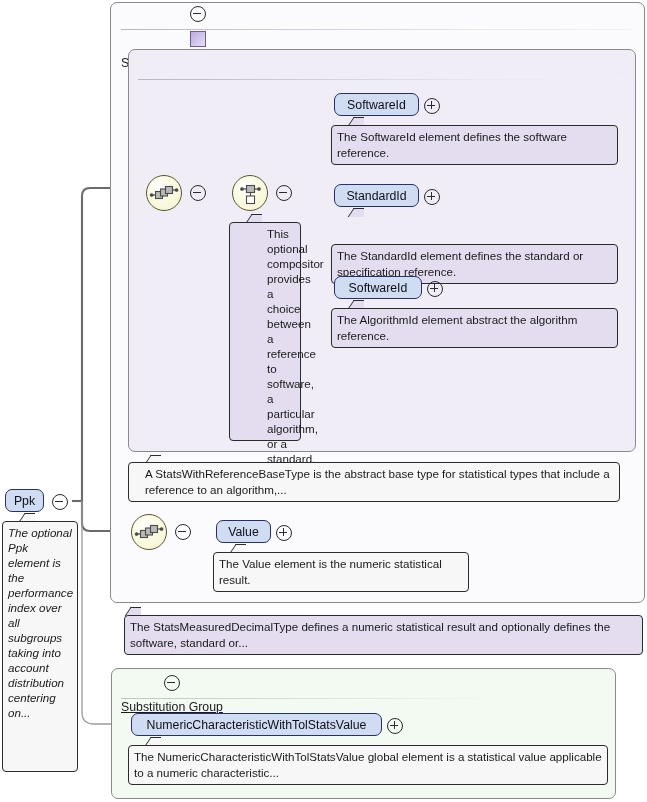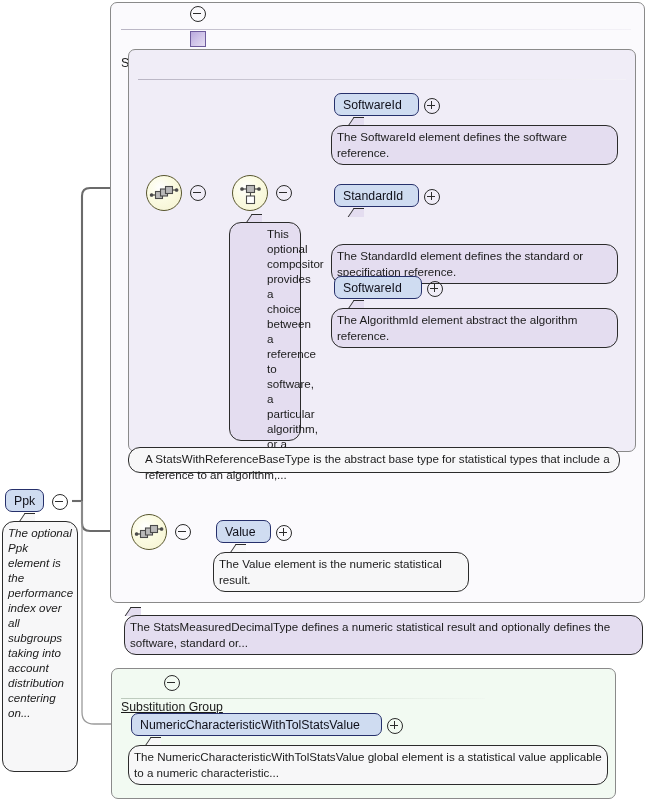--- a/index.html
+++ b/index.html
@@ -25,39 +25,39 @@
           position:relative;flex:0 0 auto;background:transparent;}
   .toggle:before{content:"";position:absolute;left:2.4px;top:5.8px;width:8px;height:1.4px;background:#2b2b2b;}
 
   
   .type-swatch{width:14px;height:14px;flex:0 0 auto;border:1px solid #6d5b9c;
      background:linear-gradient(135deg,#b9a9dc 0%,#cec2e8 45%,#e6def2 100%);}
 
   
   .elem{position:absolute;box-sizing:border-box;height:23px;
         background:#cfdcf1;border:1.4px solid #26306b;border-radius:7px;
-        display:flex;align-items:center;
+        display:flex;align-items:center;justify-content:center;
         font-size:12.3px;color:#10101a;white-space:nowrap;padding:0 8px;}
   
   .plus{position:absolute;width:14px;height:14px;border:1.3px solid #2b2b2b;
         border-radius:50%;}
   .plus:before{content:"";position:absolute;left:2.4px;top:5.8px;width:8px;height:1.4px;background:#2b2b2b;}
   .plus:after{content:"";position:absolute;left:5.8px;top:2.4px;width:1.4px;height:8px;background:#2b2b2b;}
   
   .minus{position:absolute;width:14px;height:14px;border:1.3px solid #2b2b2b;border-radius:50%;}
   .minus:before{content:"";position:absolute;left:2.4px;top:5.8px;width:8px;height:1.4px;background:#2b2b2b;}
 
   
   .comp{position:absolute;width:34px;height:34px;border-radius:50%;
         border:1.4px solid #58562e;background:radial-gradient(circle at 38% 34%,#ffffff 0%,#fbfbe2 42%,#f4f2cf 100%);}
   .comp svg{position:absolute;left:0;top:0;}
 
   
   .note{position:absolute;box-sizing:border-box;border:1.2px solid #2b2b2b;
-        border-radius:12px;background:#e4ddf0;font-size:11.6px;line-height:15.5px;
+        border-radius:4px;background:#e4ddf0;font-size:11.6px;line-height:15.5px;
         padding:3px 5px 3px 5px;color:#1a1a1a;}
   .note.pale{background:#f7f7f8;}
   .note.narrow{line-height:15px;}
   
   .tail{position:absolute;width:17px;height:9px;overflow:hidden;}
   .tail i{position:absolute;left:0;top:0;width:17px;height:9px;
      background:#e4ddf0;border-left:1.2px solid #2b2b2b;border-top:1.2px solid #2b2b2b;
      transform:skewX(-34deg);transform-origin:bottom left;}
   .tail.pale i{background:#f7f7f8;}
 </style>
@@ -174,21 +174,21 @@
     </div>
   <div class="plus" style="left:427px;top:281px;"></div>
   <div class="tail" style="left:347px;top:300px;">
       <i></i>
     </div>
   <div class="note" style="left:331px;top:308px;width:287px;height:40px;"><span>The AlgorithmId element abstract the algorithm reference.</span></div>
 
   <div class="tail pale" style="left:144px;top:455px;">
       <i></i>
     </div>
-  <div class="note pale" style="left:128px;top:447px;width:492px;height:26px;padding-left:16px;"><span>A StatsWithReferenceBaseType is the abstract base type for statistical types that include a reference to an algorithm,...</span></div>
+  <div class="note pale" style="left:128px;top:462px;width:492px;height:40px;padding-left:16px;"><span>A StatsWithReferenceBaseType is the abstract base type for statistical types that include a reference to an algorithm,...</span></div>
 
   <div class="comp" style="left:131px;top:514px;">
     <svg width="34" height="34" viewBox="0 0 34 34">
       <g stroke="#4a4a4a" stroke-width="1.1" fill="#b9b9b9">
         <rect x="8.5" y="15.5" width="7" height="7"></rect>
         <rect x="13.5" y="13" width="7" height="7"></rect>
         <rect x="18.5" y="10.5" width="7" height="7"></rect>
       </g>
       <g stroke="#4a4a4a" stroke-width="1.2" fill="#4a4a4a">
         <path d="M4.5 19 L8.5 19" fill="none"></path>

